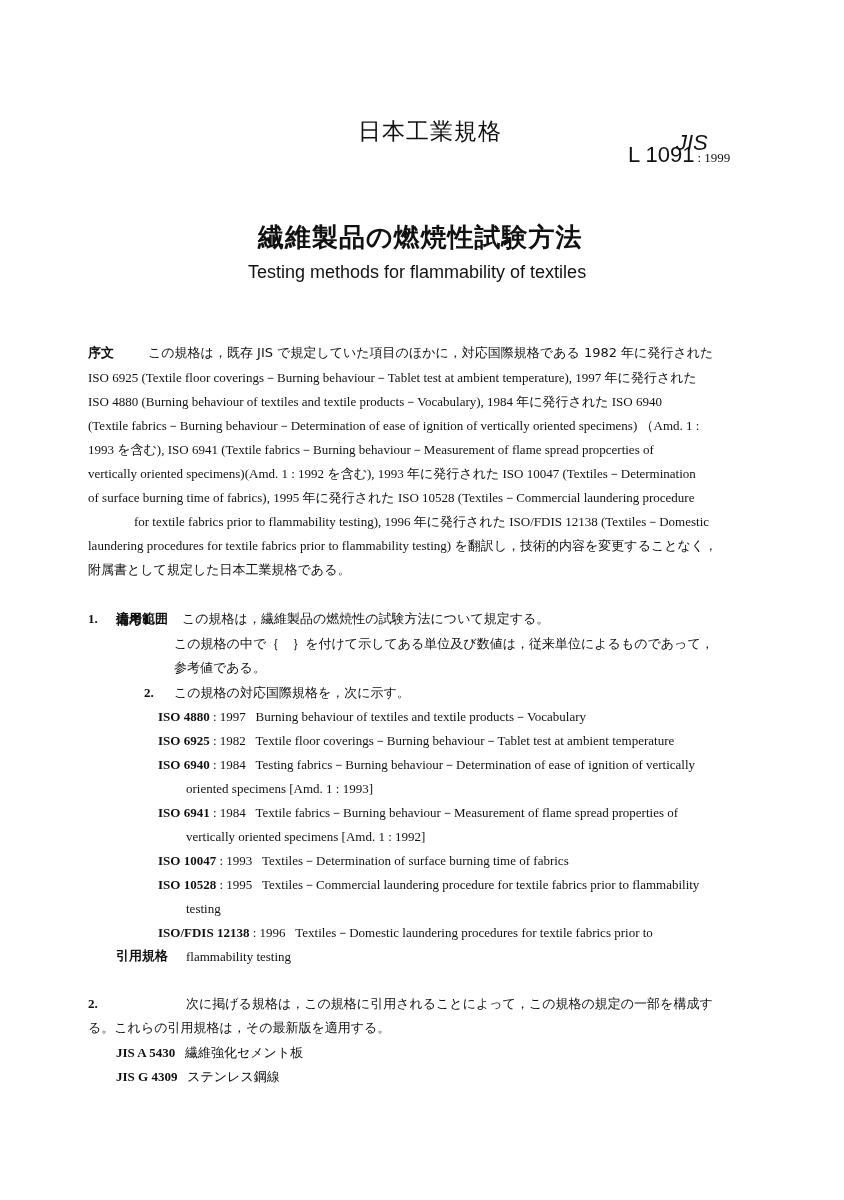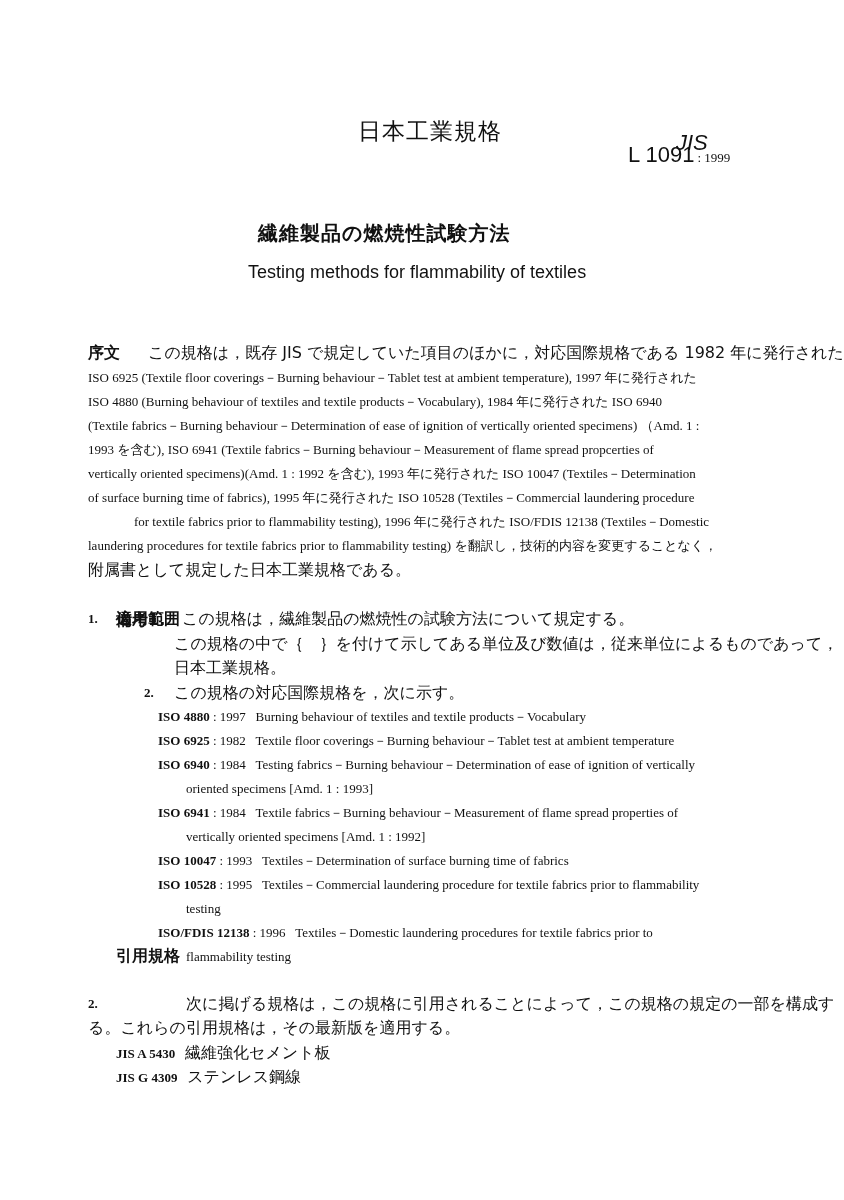--- a/index.html
+++ b/index.html
@@ -3,25 +3,25 @@
 <meta charset="utf-8">
 <style>
   html, body { margin:0; padding:0; background:#ffffff; }
   body { width:844px; height:1200px; position:relative; overflow:hidden; color:#111; font-family:"Liberation Serif","DejaVu Serif",serif; }
   .abs { position:absolute; }
   .sans { font-family:"Liberation Sans","DejaVu Sans",sans-serif; }
   .hdr-jp { left:358px; top:116px; font-size:23px; font-family:"DejaVu Sans",sans-serif; letter-spacing:1px; }
   .hdr-jis { left:676px; top:130px; font-size:22px;font-style:italic; }
   .hdr-num { left:628px; top:142px; font-size:22px; }
   .hdr-num .yr { font-family:"Liberation Serif",serif; font-size:13px; margin-left:3px; }
-  .title-jp { left:258px; top:220px; font-size:20px; font-family:"DejaVu Sans",sans-serif; font-weight:bold; letter-spacing:1px; }
+  .title-jp { left:258px; top:220px; font-size:26px; font-family:"DejaVu Sans",sans-serif; font-weight:bold; letter-spacing:1px; }
   .title-en { left:248px; top:262px; font-size:18px; }
   .line { position:absolute; font-size:13px; white-space:nowrap; line-height:16px; }
   b { font-weight:bold; }
-  .jpf { font-family:"DejaVu Sans",sans-serif; font-size:16px; }
+  .jpf { font-family:"DejaVu Sans",sans-serif; font-size:13px; }
 </style>
 </head>
 <body>
 
 <div>
 
   <div class="abs hdr-jp">日本工業規格</div>
   <div class="abs hdr-jis sans">JIS</div>
   <div class="abs hdr-num sans">
     <span>L 1091</span><span class="yr">: 1999</span>
@@ -41,21 +41,21 @@
   <div class="line" style="left:88px;top:514px;width:667px;text-align:center;">for textile fabrics prior to flammability testing), 1996 年に発行された ISO/FDIS 12138 (Textiles－Domestic</div>
   <div class="line" style="left:88px;top:538px;width:667px;">laundering procedures for textile fabrics prior to flammability testing) を翻訳し，技術的内容を変更することなく，</div>
   <div class="line jpf" style="left:88px;top:562px;">附属書として規定した日本工業規格である。</div>
 
   <div class="line" style="left:88px;top:611px;"><b>1.</b></div>
   <div class="line jpf" style="left:116px;top:611px;"><b>適用範囲</b></div>
   <div class="line jpf" style="left:182px;top:611px;">この規格は，繊維製品の燃焼性の試験方法について規定する。</div>
 
   <div class="line jpf" style="left:116px;top:612px;"><b>備考1.</b></div>
   <div class="line jpf" style="left:174px;top:636px;">この規格の中で｛　｝を付けて示してある単位及び数値は，従来単位によるものであって，</div>
-  <div class="line jpf" style="left:174px;top:660px;">日本工業規格。</div>
+  <div class="line jpf" style="left:174px;top:660px;">参考値である。</div>
 
   <div class="line" style="left:144px;top:685px;"><b>2.</b></div>
   <div class="line jpf" style="left:174px;top:685px;">この規格の対応国際規格を，次に示す。</div>
 
   <div>
     <div class="line" style="left:158px;top:709px;"><b>ISO 4880</b> <span>: 1997</span>&nbsp;&nbsp;&nbsp;<span>Burning behaviour of textiles and textile products－Vocabulary</span></div>
 
     <div class="line" style="left:158px;top:733px;"><b>ISO 6925</b> <span>: 1982</span>&nbsp;&nbsp;&nbsp;<span>Textile floor coverings－Burning behaviour－Tablet test at ambient temperature</span></div>
 
     <div class="line" style="left:158px;top:757px;"><b>ISO 6940</b> <span>: 1984</span>&nbsp;&nbsp;&nbsp;<span>Testing fabrics－Burning behaviour－Determination of ease of ignition of vertically</span></div>

